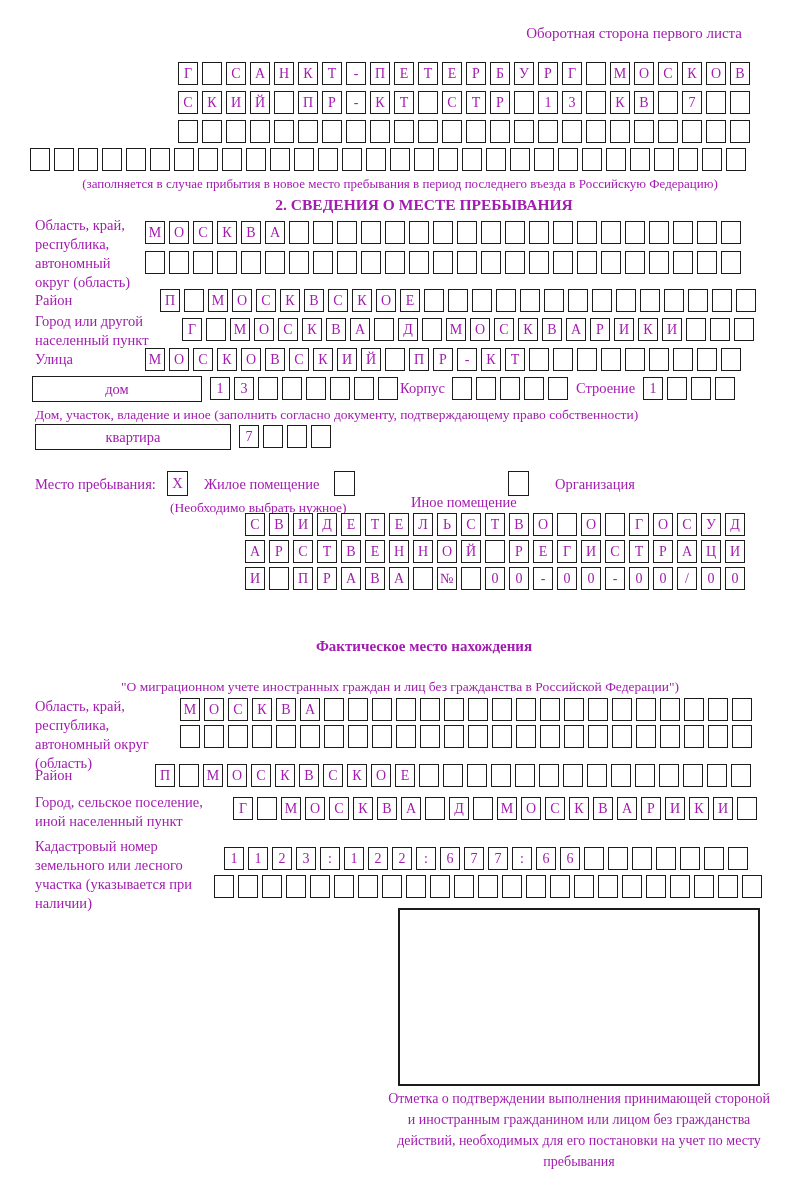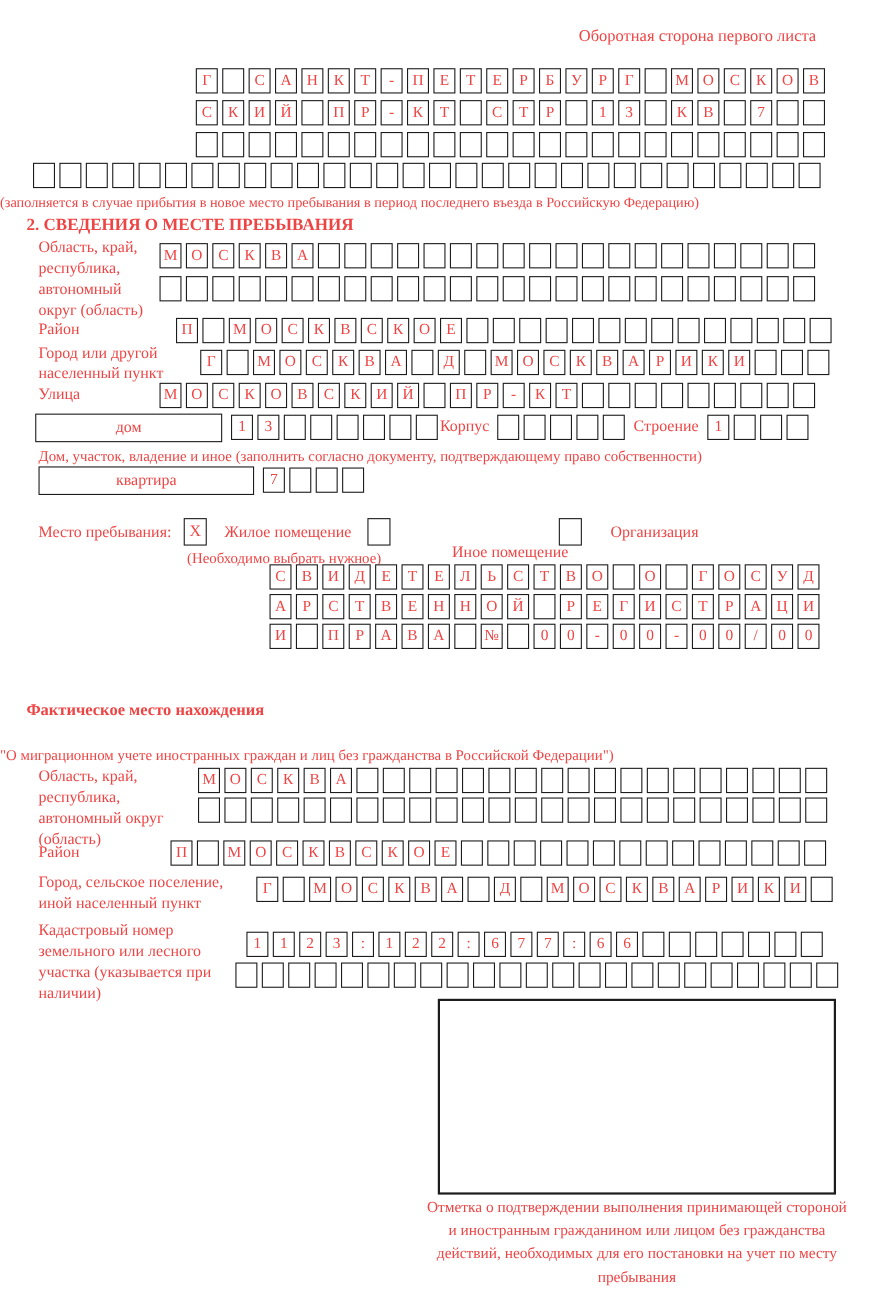--- a/index.html
+++ b/index.html
@@ -1,29 +1,29 @@
 <!DOCTYPE html>
 <html><head>
 <meta charset="utf-8">
 <style>
   html,body { margin:0; padding:0; background:#fff; }
   .page {
     position:relative; width:800px; height:1180px; background:#ffffff;
-    font-family:"Liberation Serif", serif; color:#ef4444; overflow:hidden;
+    font-family:"Liberation Serif", serif; color:#a21caf; overflow:hidden;
   }
   .cellrow { position:absolute; display:flex; gap:4px; }
   .cell {
     box-sizing:border-box; width:20px; height:23px;
     border:1.5px solid #1c1c1c; background:#fff;
     display:flex; align-items:center; justify-content:center;
     font-size:14px; line-height:1;
   }
   .label { position:absolute; font-size:14.5px; line-height:19px; }
   .note  { position:absolute; font-size:13.5px; line-height:17px; }
-  .center { left:0; width:800px; text-align:left; }
+  .center { left:0; width:800px; text-align:center; }
   .title { position:absolute; font-weight:bold; font-size:15.5px;margin-left:24px; }
   .widebox {
     position:absolute; box-sizing:border-box; height:26px;
     border:1.5px solid #1c1c1c; display:flex; align-items:center; justify-content:center;
     font-size:14.5px;
   }
   .checkbox {
     position:absolute; box-sizing:border-box; width:21px; height:25px;
     border:1.5px solid #1c1c1c; display:flex; align-items:center; justify-content:center;
     font-size:14.5px;

